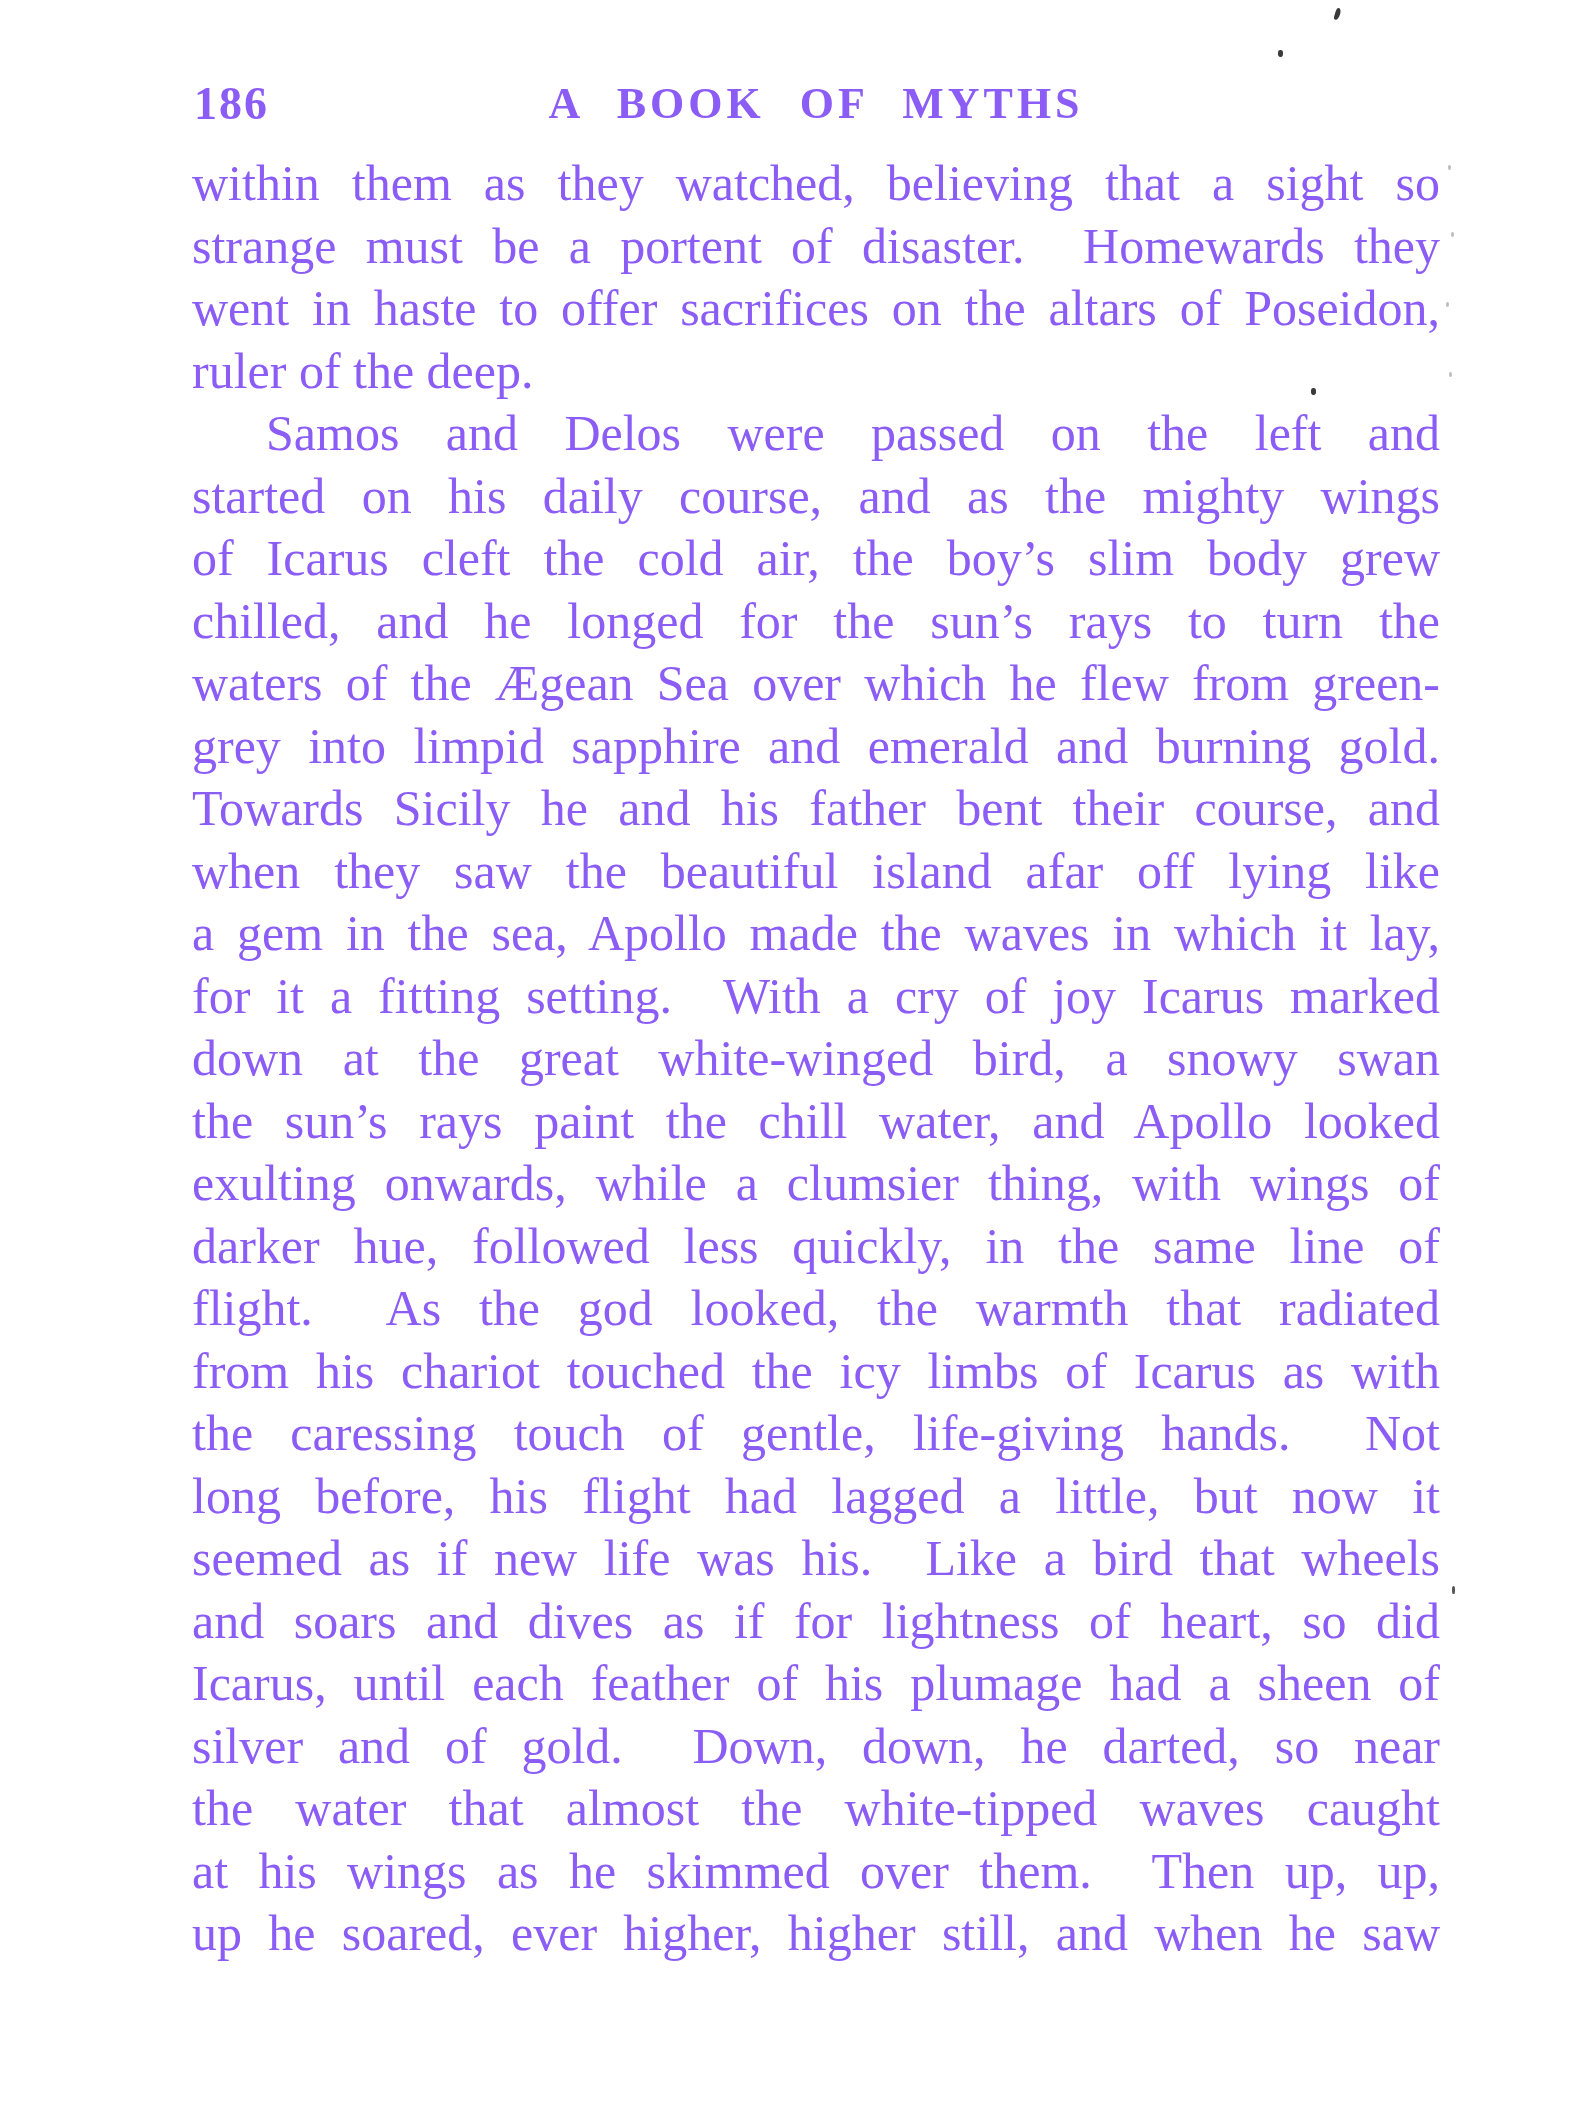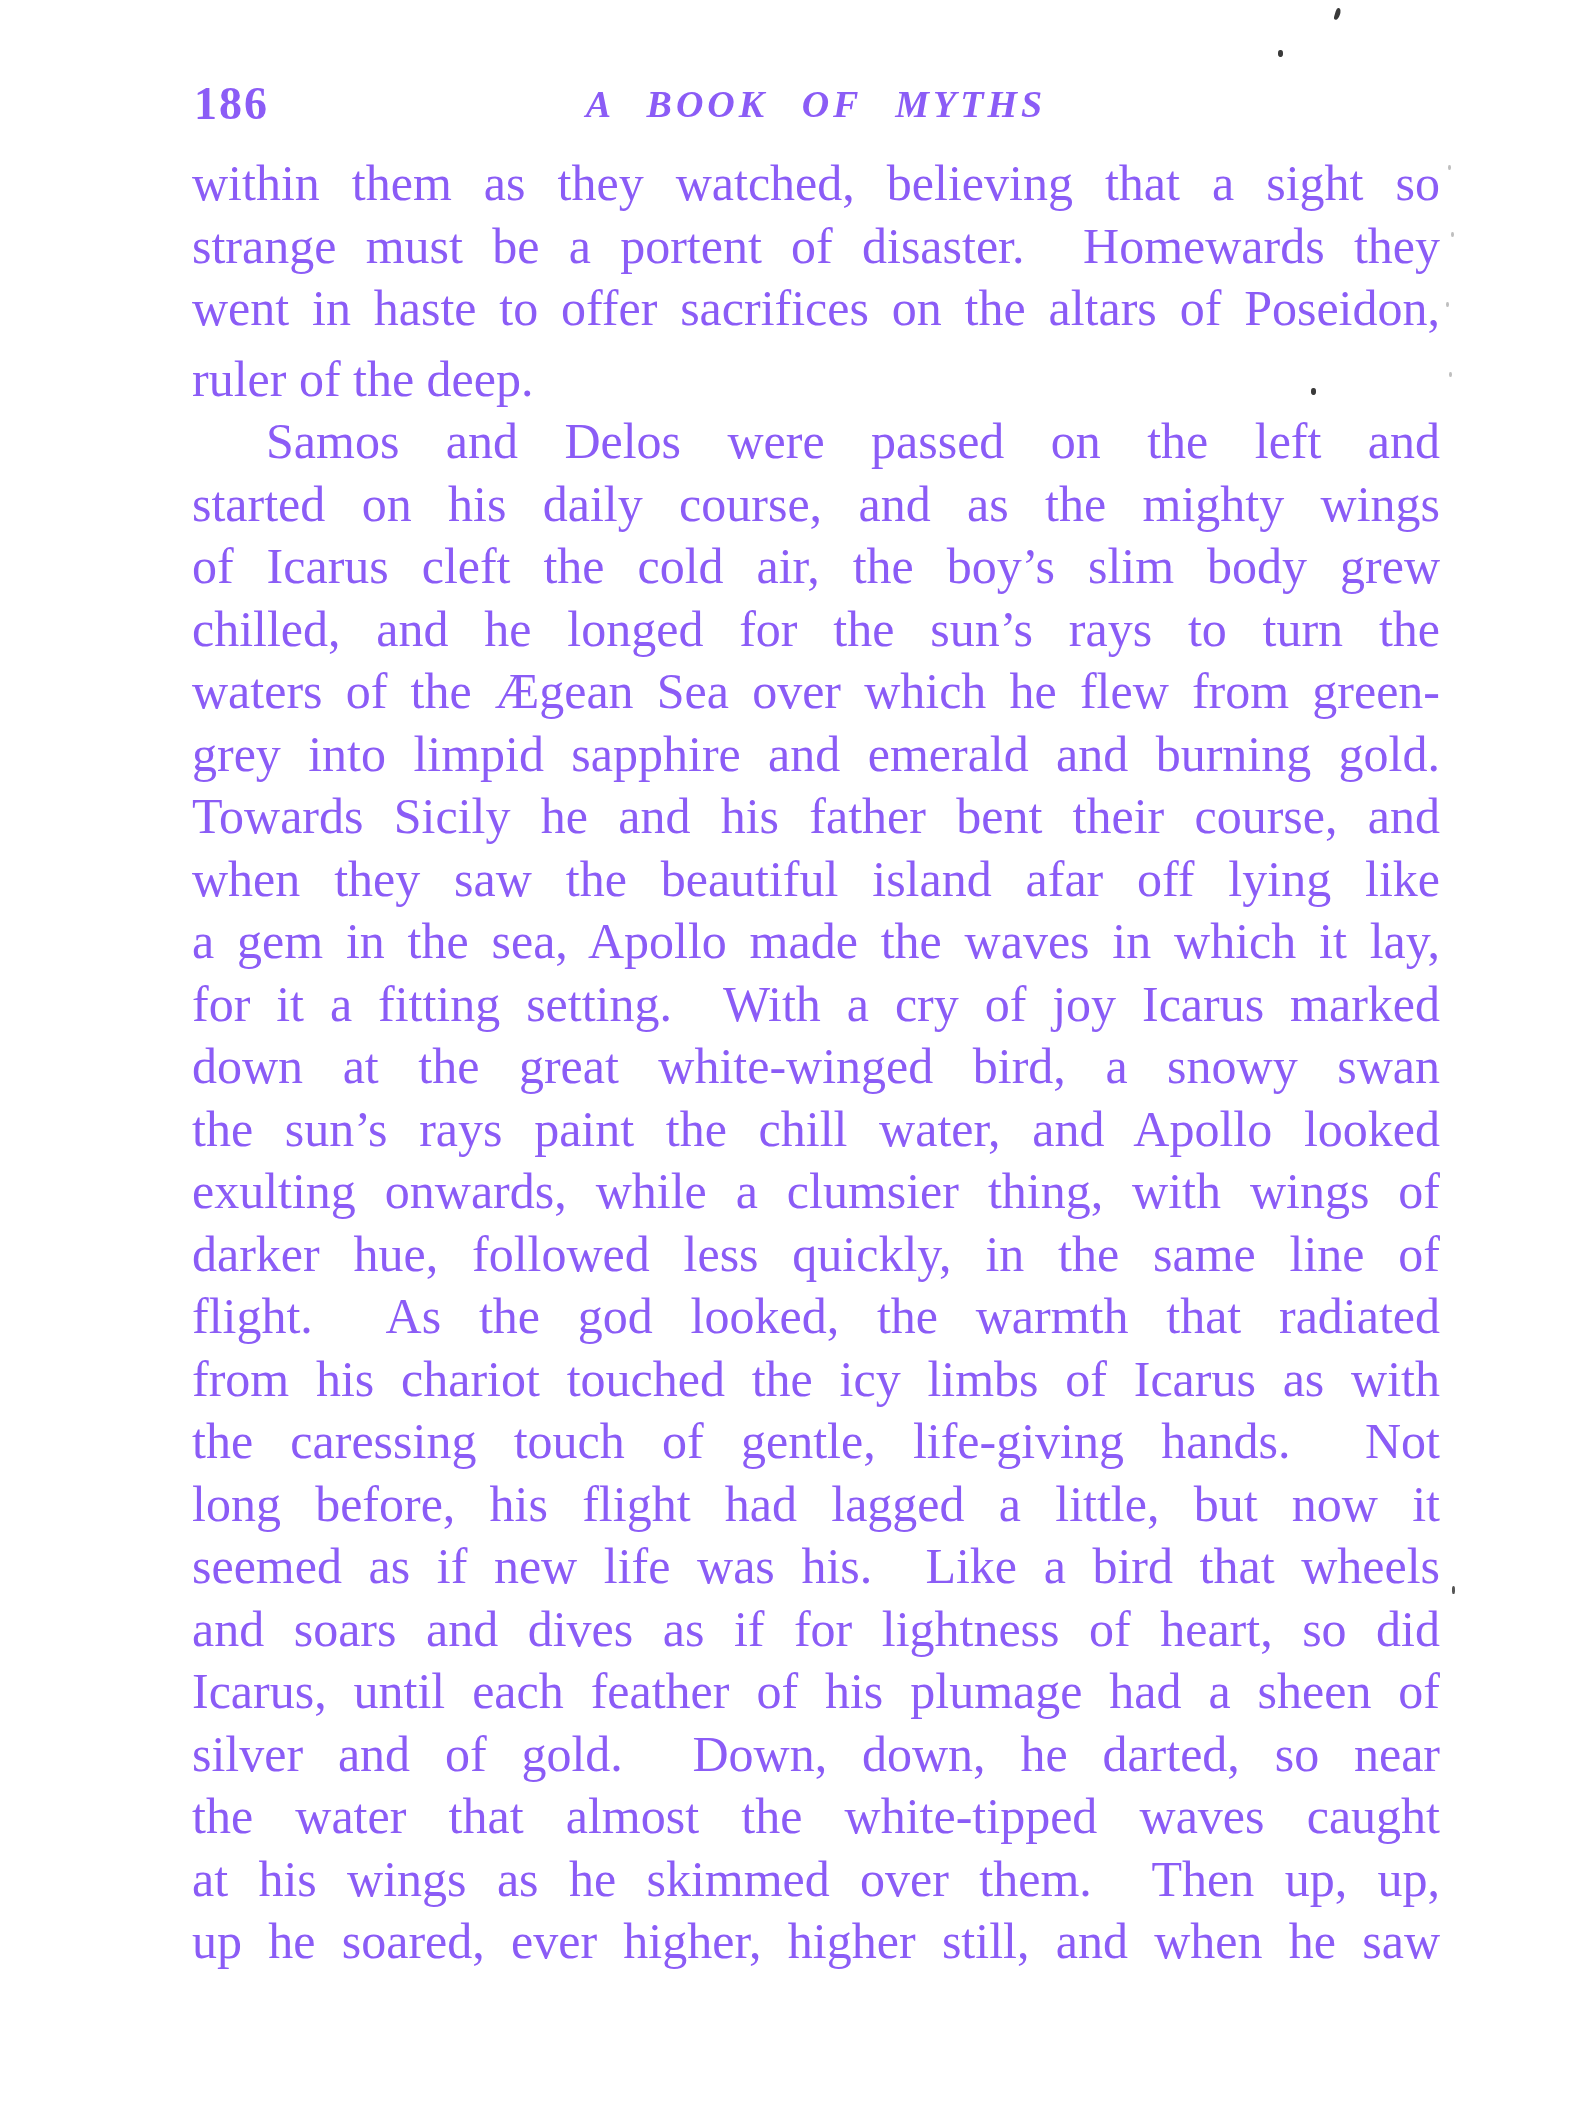--- a/index.html
+++ b/index.html
@@ -28,45 +28,44 @@
     font-weight: 700;
     letter-spacing: 2px;
     line-height: 48px;
   }
   .head-title {
     position: absolute;
     left: 0;
     right: 0;
     top: 0;
     text-align: center;
-    font-size: 38px;
+    font-size: 44px;
     font-weight: 700;
     letter-spacing: 4px;
     word-spacing: 20px;
     line-height: 48px;
     white-space: nowrap;
-    font-style: italic;
   }
   
   .text-block {
     position: absolute;
     left: 192px;
     top: 152px;
     width: 1248px;
     font-size: 50px;
     line-height: 62.5px;
     font-weight: 400;
   }
   .line {
     white-space: pre-wrap;
     text-align: justify;
     text-align-last: justify;
   }
   .line.indent { text-indent: 74px; }
-  .line.flush  { text-align-last: left; margin-top: 8px; }
+  .line.flush  { text-align-last: left; }
   
   .speck { position: absolute; background: #3a3a3a; border-radius: 45%; }
   .speck.comma { width: 5px; height: 12px; transform: rotate(18deg); border-radius: 40% 60% 60% 40%; }
   .speck.dot   { width: 5px; height: 7px; }
   .speck.faint { background: #8a8a8a; opacity: 0.55; width: 3px; height: 5px; }
   .speck.tick  { background: #555555; width: 3px; height: 8px; }
 </style>
 </head>
 <body>
 

